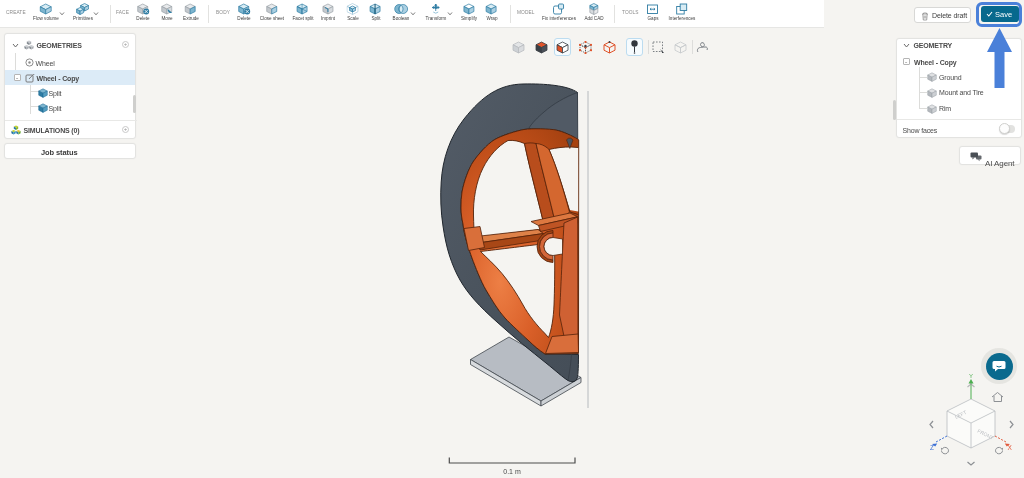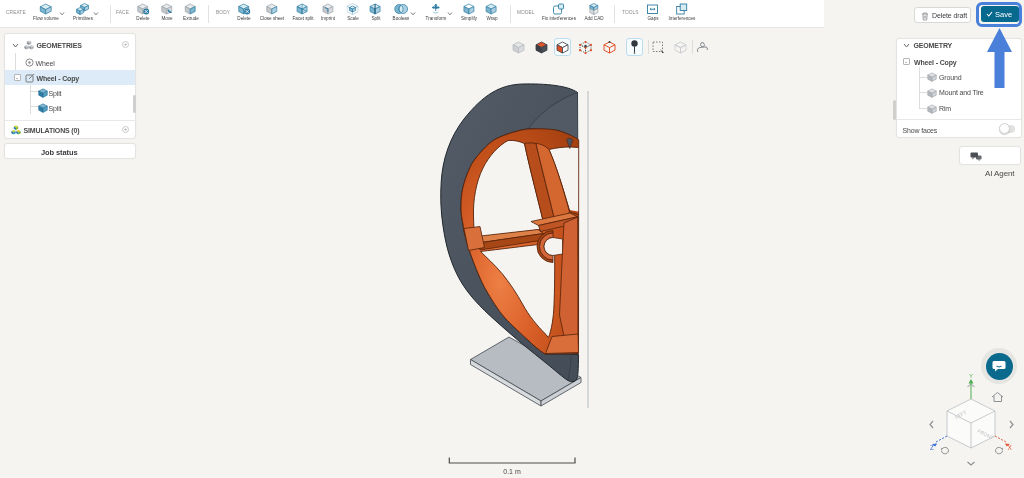--- a/index.html
+++ b/index.html
@@ -638,21 +638,21 @@
 
 <div class="panel" style="left:959px; top:145.5px; width:62px; height:19px; border-radius:3px;">
   <svg class="abs" style="left:10px; top:5px;" width="12" height="10" viewBox="0 0 12 10">
       <g fill="#4a4f55">
         <rect x="0.5" y="0.5" width="7.5" height="5" rx="1"></rect>
         <path d="M2.5 5.5 L2.5 7.5 L4.5 5.5 Z"></path>
         <rect x="6" y="3.5" width="5.5" height="4" rx="1" opacity=".85"></rect>
         <path d="M9.5 7.5 L9.5 9.3 L7.8 7.5 Z" opacity=".85"></path>
       </g>
     </svg>
-  <span class="abs" style="left:25px; top:22px; font-size:8px; letter-spacing:-0.1px; color:#4a4a4a;">AI Agent</span>
+  <span class="abs" style="left:25px; top:12px; font-size:8px; letter-spacing:-0.1px; color:#4a4a4a;">AI Agent</span>
 </div>
 
 <div class="abs" style="left:981px; top:348px; width:36px; height:36px; border-radius:50%; background:rgba(210,210,206,.45);"></div>
 <div class="abs" style="left:985.5px; top:352.5px; width:27px; height:27px; border-radius:50%; background:#0a6a8e;"></div>
 <svg class="abs" style="left:992px; top:360px;" width="14" height="13" viewBox="0 0 14 13">
     <path d="M2 1 h10 a1.5 1.5 0 0 1 1.5 1.5 v5 a1.5 1.5 0 0 1 -1.5 1.5 h-6 l-3 2.5 v-2.5 h-1 a1.5 1.5 0 0 1 -1.5 -1.5 v-5 A1.5 1.5 0 0 1 2 1 Z" fill="#fff"></path>
     <path d="M4.5 6.2 q2.5 1.6 5 0" fill="none" stroke="#0a6a8e" stroke-width="1"></path>
   </svg>
 
 <svg class="abs" style="left:920px; top:370px;" width="104" height="108" viewBox="0 0 104 108">

